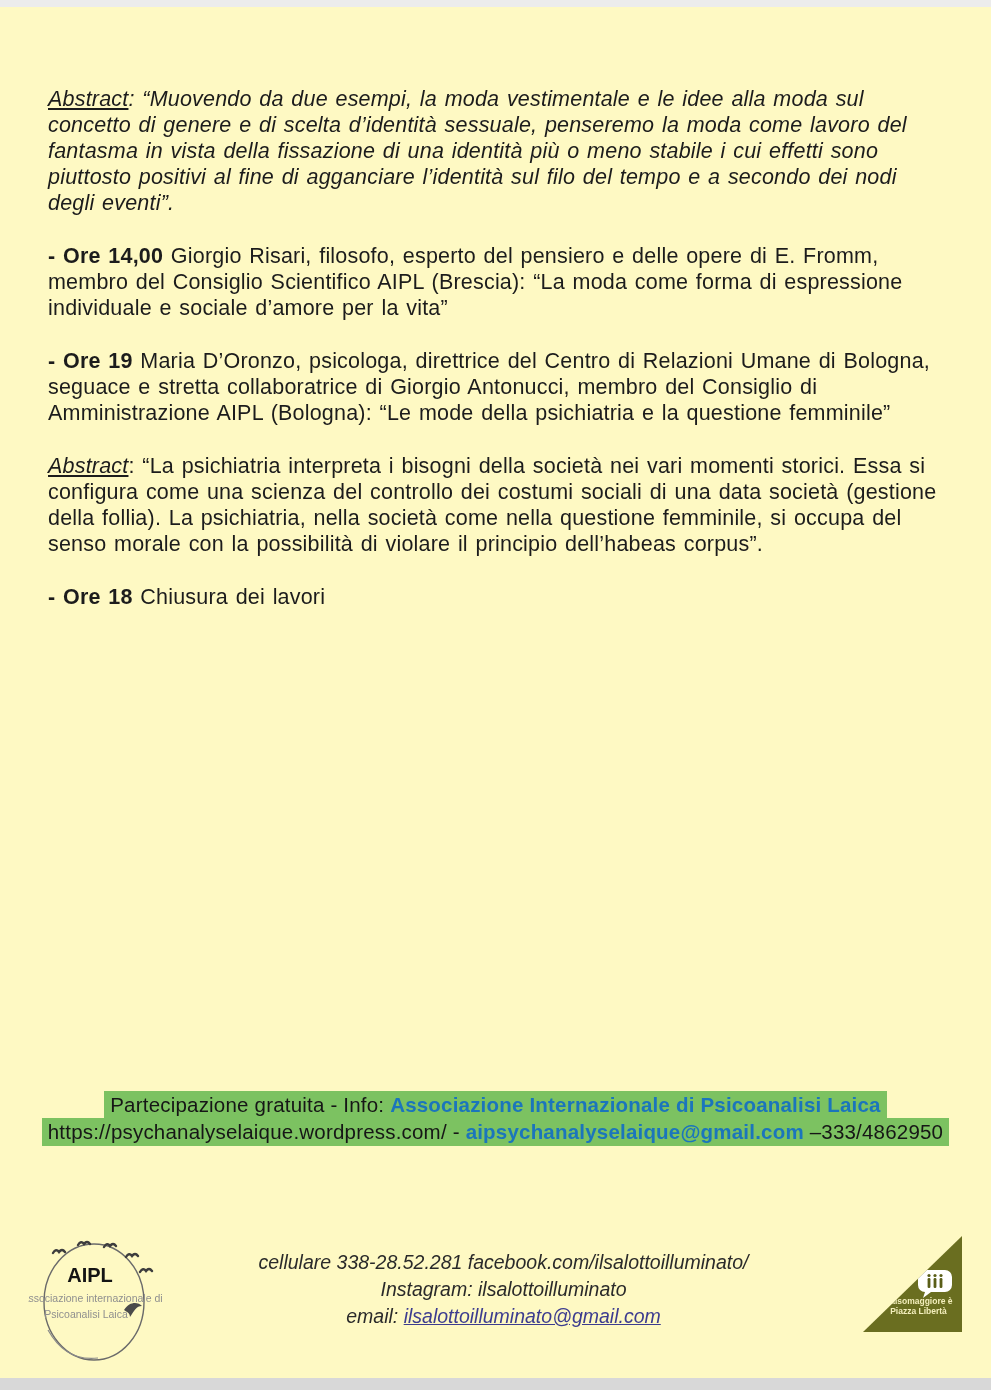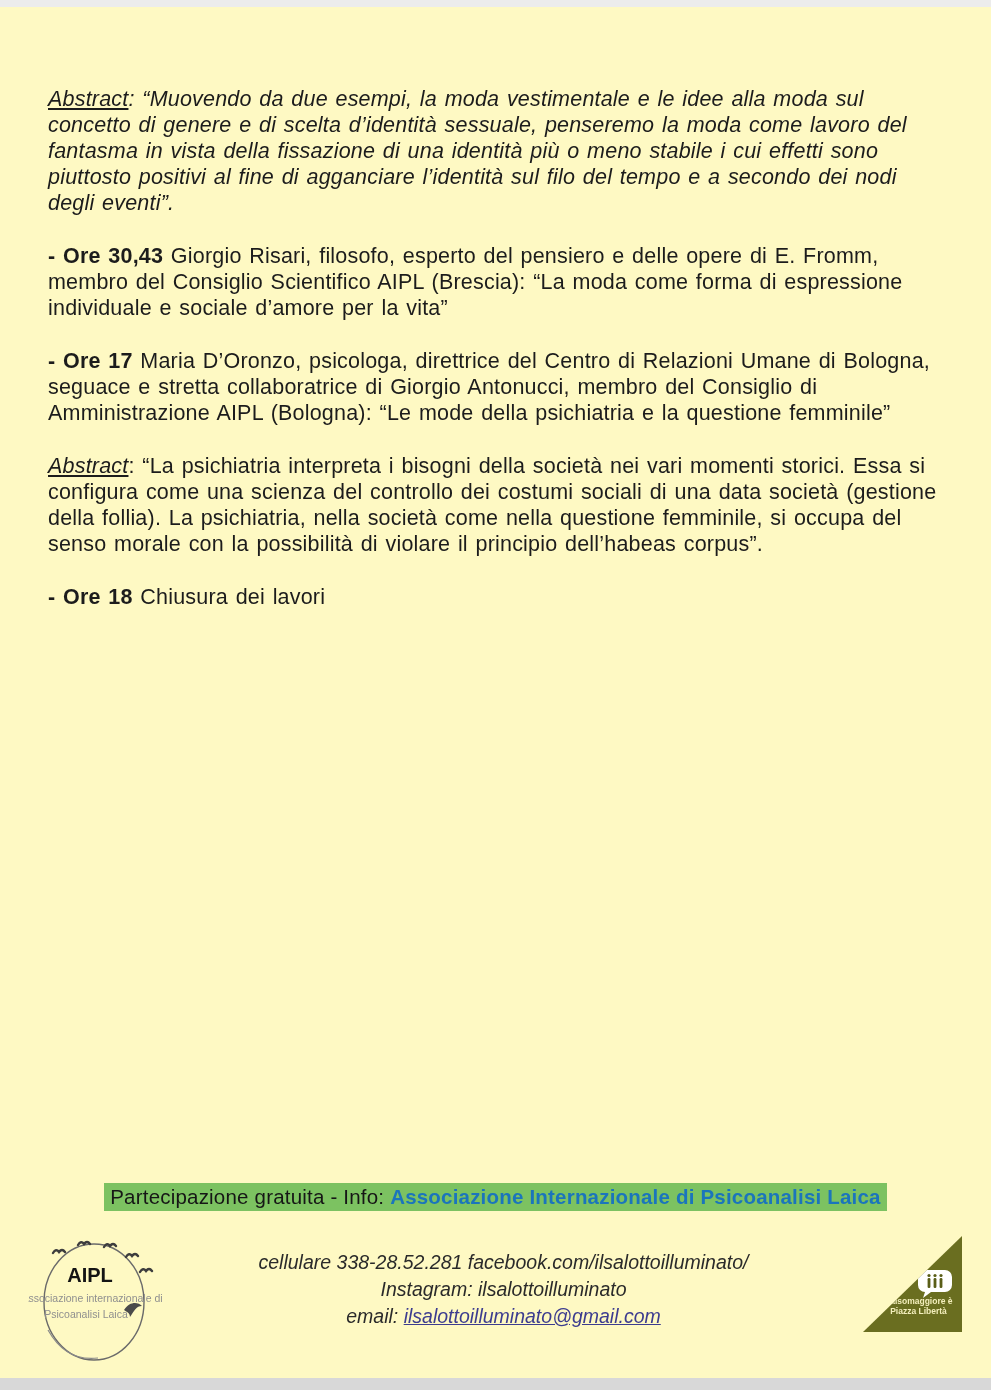--- a/index.html
+++ b/index.html
@@ -22,21 +22,21 @@
 
   .content{
     position:absolute;left:48px;right:52px;top:86px;
     font-size:21.5px;line-height:26px;letter-spacing:.2px;word-spacing:1.5px;
   }
   .content p{margin:0 0 27px 0;}
   .abs-label{font-style:italic;text-decoration:underline;}
   .it{font-style:italic;}
   .content b{font-weight:bold;}
 
-  .highlight{position:absolute;left:0;right:0;top:1183px;text-align:center;
+  .highlight{position:absolute;left:0;right:0;top:1091px;text-align:center;
     font-size:20.5px;letter-spacing:.2px;}
   .hl-line{line-height:27px;height:27px;}
   .hl-line mark{background:var(--highlight_green);color:#161616;padding:2px 6px 3px;}
   .hl-link{color:var(--link_blue);font-weight:bold;text-decoration:none;}
 
   .footer-contact{
     position:absolute;left:16px;right:0;top:1249px;text-align:center;
     font-style:italic;font-size:19.5px;line-height:27px;color:#2a2a2a;
   }
   .footer-contact a{color:var(--footer_link);text-decoration:underline;}
@@ -57,32 +57,33 @@
 </style>
 </head>
 <body>
 
 <div class="page">
   <div class="strip-top"></div>
 
   <div class="content">
     <p><span class="abs-label">Abstract</span><span class="it">: “Muovendo da due esempi, la moda vestimentale e le idee alla moda sul concetto di genere e di scelta d’identità sessuale, penseremo la moda come lavoro del fantasma in vista della fissazione di una identità più o meno stabile i cui effetti sono piuttosto positivi al fine di agganciare l’identità sul filo del tempo e a secondo dei nodi degli eventi”.</span></p>
 
-    <p><b>- Ore 30,43</b><span> Giorgio Risari, filosofo, esperto del pensiero e delle opere di E. Fromm, membro del Consiglio Scientifico AIPL (Brescia): “La moda come forma di espressione individuale e sociale d’amore per la vita”</span></p>
+    <p><b>- Ore 14,00</b><span> Giorgio Risari, filosofo, esperto del pensiero e delle opere di E. Fromm, membro del Consiglio Scientifico AIPL (Brescia): “La moda come forma di espressione individuale e sociale d’amore per la vita”</span></p>
 
 
-    <p><b>- Ore 17</b><span> Maria D’Oronzo, psicologa, direttrice del Centro di Relazioni Umane di Bologna, seguace e stretta collaboratrice di Giorgio Antonucci, membro del Consiglio di Amministrazione AIPL (Bologna): “Le mode della psichiatria e la questione femminile”</span></p>
+    <p><b>- Ore 19</b><span> Maria D’Oronzo, psicologa, direttrice del Centro di Relazioni Umane di Bologna, seguace e stretta collaboratrice di Giorgio Antonucci, membro del Consiglio di Amministrazione AIPL (Bologna): “Le mode della psichiatria e la questione femminile”</span></p>
 
     <p><span class="abs-label">Abstract</span><span>: “La psichiatria interpreta i bisogni della società nei vari momenti storici. Essa si configura come una scienza del controllo dei costumi sociali di una data società (gestione della follia). La psichiatria, nella società come nella questione femminile, si occupa del senso morale con la possibilità di violare il principio dell’habeas corpus”.</span></p>
 
     <p><b>- Ore 18</b><span> Chiusura dei lavori</span></p>
   </div>
 
   <div class="highlight">
     <div class="hl-line"><mark><span>Partecipazione gratuita - Info: </span><a class="hl-link">Associazione Internazionale di Psicoanalisi Laica</a></mark></div>
+    <div class="hl-line"><mark><span>https://psychanalyselaique.wordpress.com/ - </span><a class="hl-link">aipsychanalyselaique@gmail.com</a><span> –333/4862950</span></mark></div>
   </div>
 
   <div class="aipl-logo">
     <svg width="135" height="125" viewBox="0 0 135 125">
       <ellipse cx="66" cy="62" rx="50" ry="58" fill="none" stroke="#6a6a6a" stroke-width="1.4"></ellipse>
       <path d="M20 90 Q38 122 70 118" fill="none" stroke="#8a8a8a" stroke-width="1.2"></path>
       <g stroke="#3d3d3d" stroke-width="2.4" fill="none" stroke-linecap="round">
         <path d="M25 13 q3 -5 6 -1 q3 -4 6 0"></path>
         <path d="M50 5 q3 -5 6 -1 q3 -4 6 0"></path>
         <path d="M76 7 q3 -5 6 -1 q3 -4 6 0"></path>

